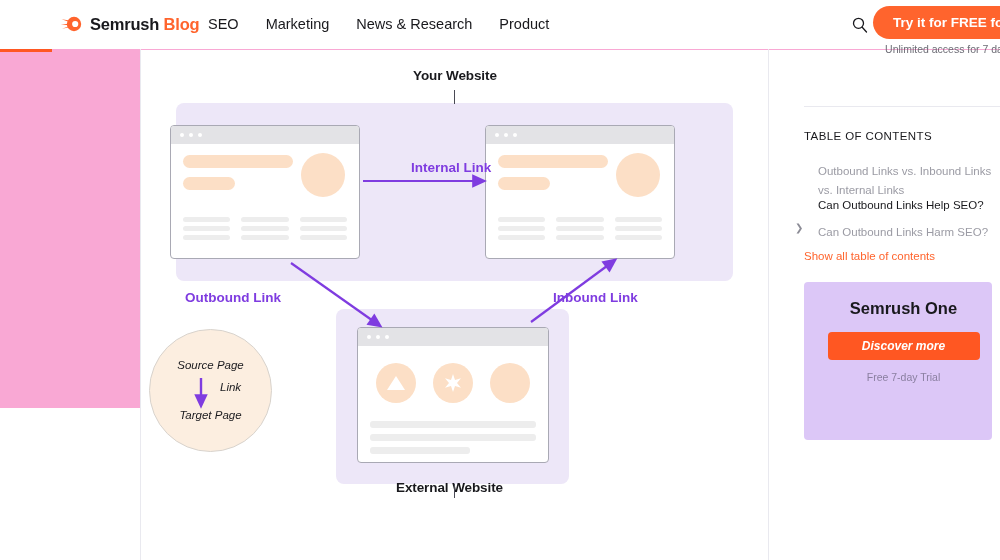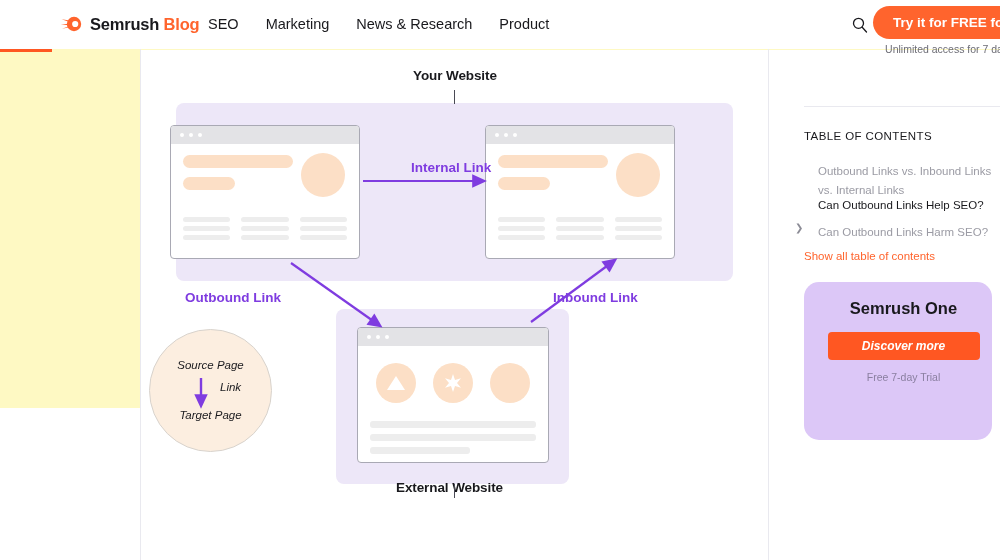--- a/index.html
+++ b/index.html
@@ -2,21 +2,21 @@
 <html><head>
 <meta charset="utf-8">
 <style>
   * { box-sizing: border-box; margin: 0; padding: 0; }
   html, body {
     width: 1000px; height: 560px;
     font-family: "Liberation Sans", sans-serif;
     background: #ffffff;
     overflow: hidden;
   }
-  .page { position: relative; width: 1000px; height: 408px; background: #fef9c3; }
+  .page { position: relative; width: 1000px; height: 408px; background: #f9a8d4; }
 
   
   .header {
     position: absolute; top: 0; left: 0; width: 1000px; height: 49px;
     background: #fff; display: flex; align-items: center;
     z-index: 20;
   }
   .logo-wrap {
     position: absolute; left: 60px; top: 13px;
     display: flex; align-items: center; gap: 8px;
@@ -156,21 +156,21 @@
     position: absolute; left: 26px; top: 172px; font-size: 10px; color: #8c8c96;
     cursor: pointer;
   }
   .toc-more {
     position: absolute; left: 35px; top: 200px; font-size: 11.5px; color: #ff642d;
     cursor: pointer;
   }
 
   .promo {
     position: absolute; left: 35px; top: 232px; width: 188px; height: 158px;
-    background: #dcc7f7; border-radius: 15px; text-align: center; padding-top: 17px; padding-left: 11px;
+    background: #dcc7f7; border-radius: 4px; text-align: center; padding-top: 17px; padding-left: 11px;
   }
   .promo-title { font-size: 16.5px; font-weight: 700; color: #19191d; }
   .promo-sub {
     font-size: 11.5px; color: #2d2d33; line-height: 15px; margin-top: 8px;
     padding: 0 14px;
   }
   .promo-btn {
     margin: 14px auto 0; width: 152px; height: 28px; background: #ff5722;
     border: none; border-radius: 4px; color: #fff; font-size: 12px; font-weight: 700;
     cursor: pointer; font-family: inherit; font-style: italic;

